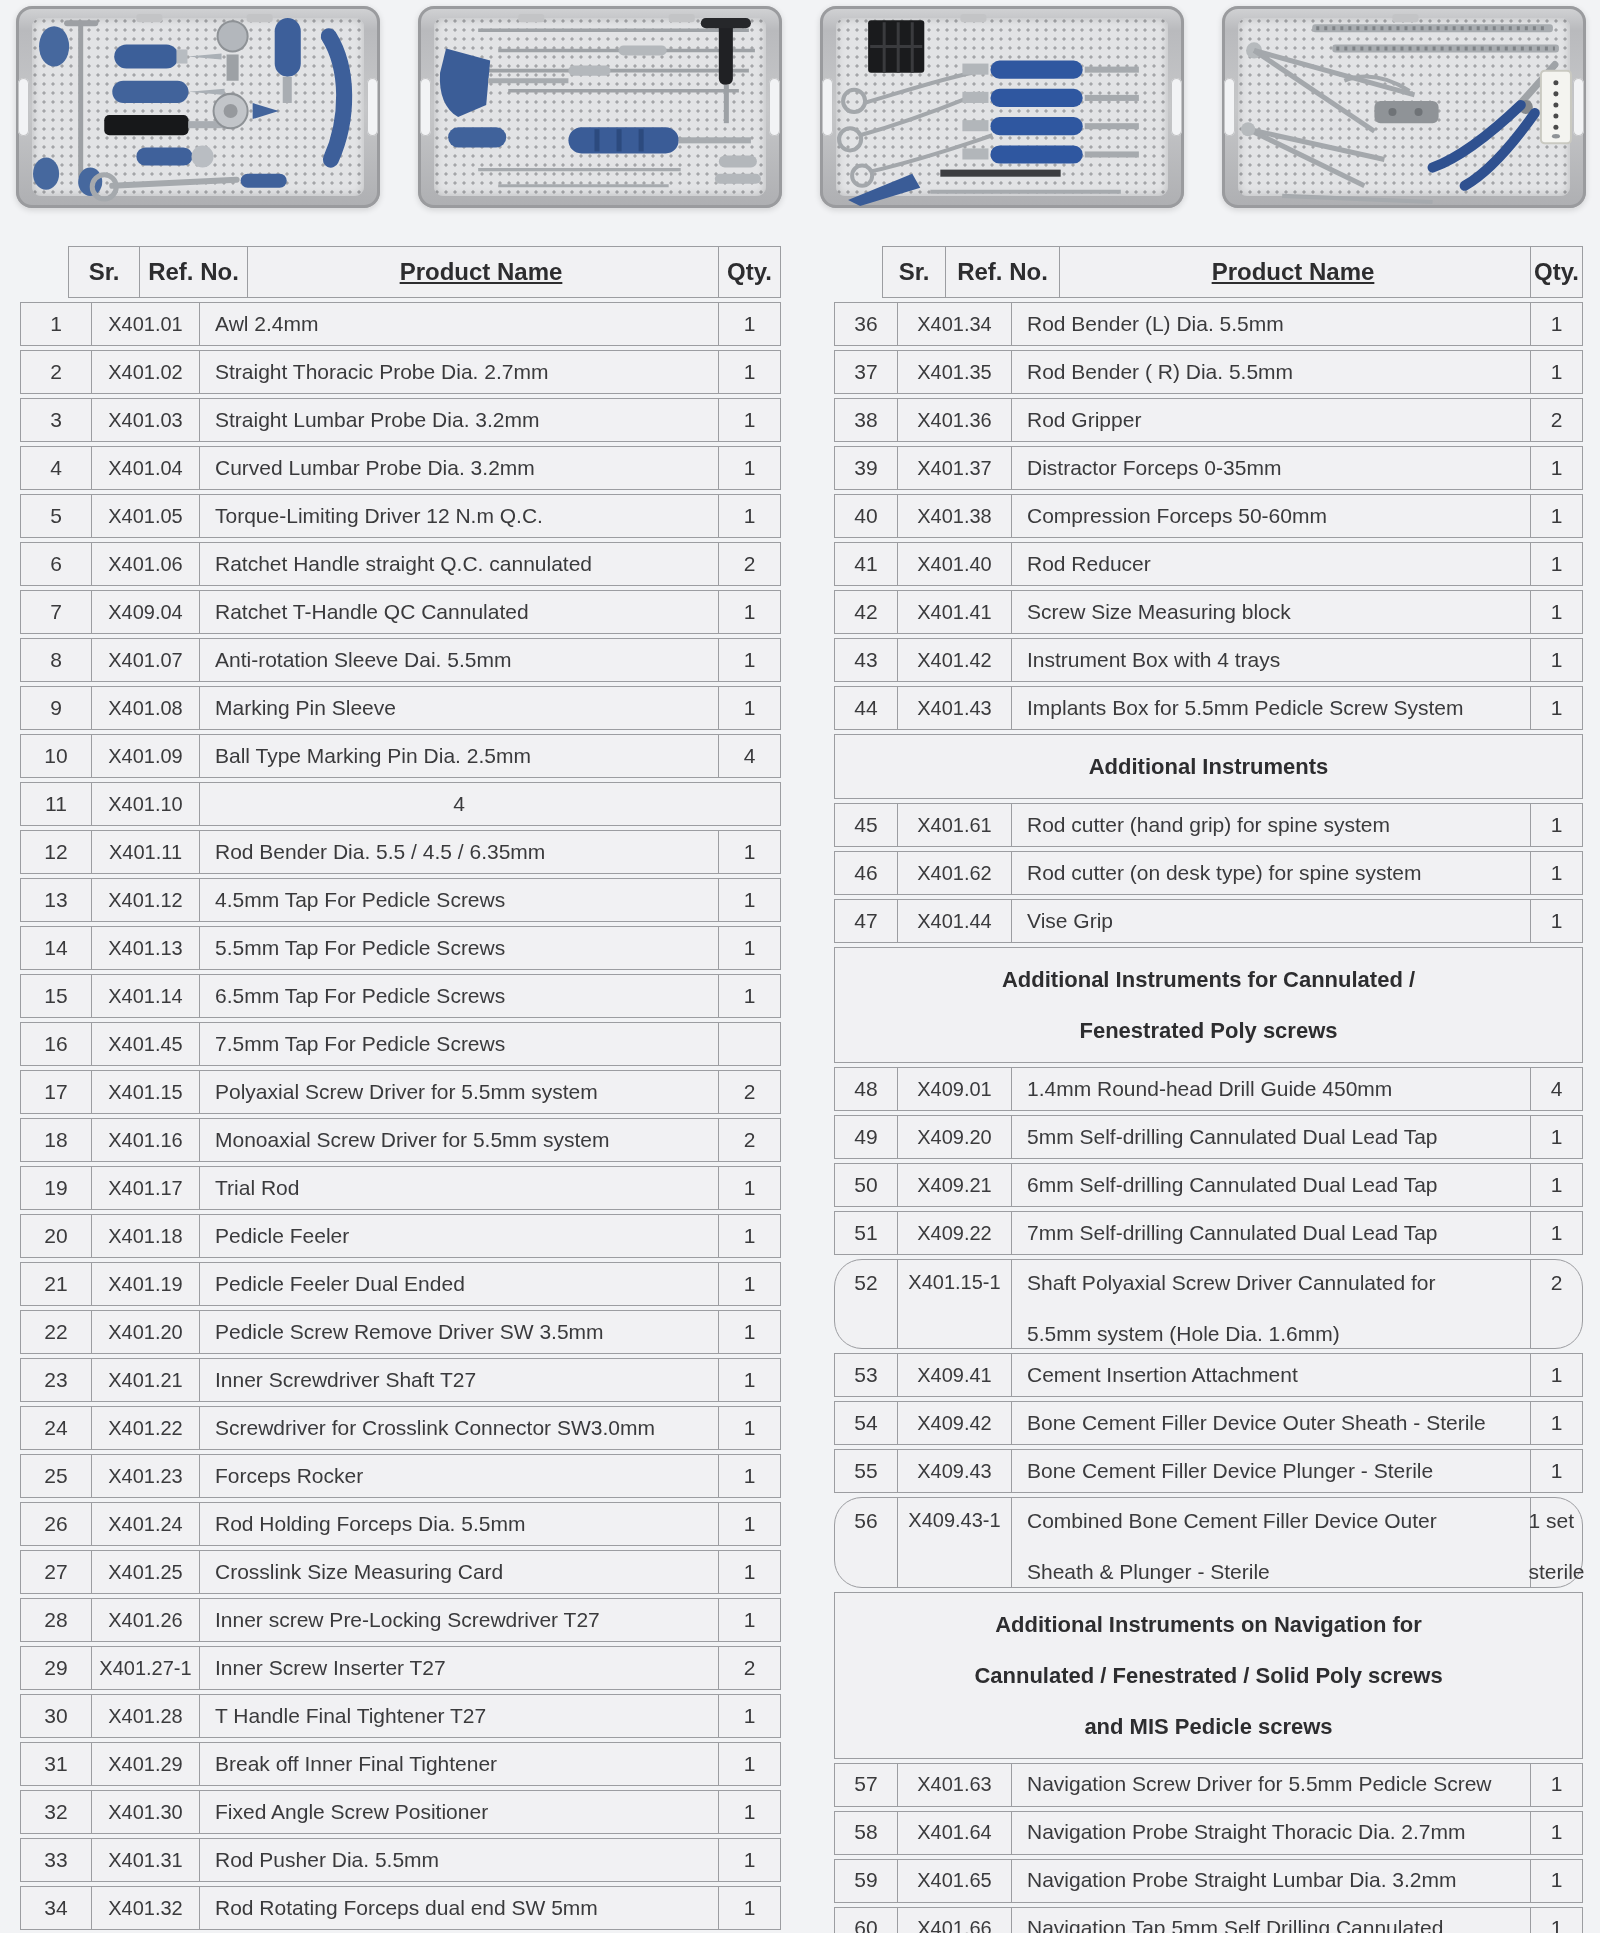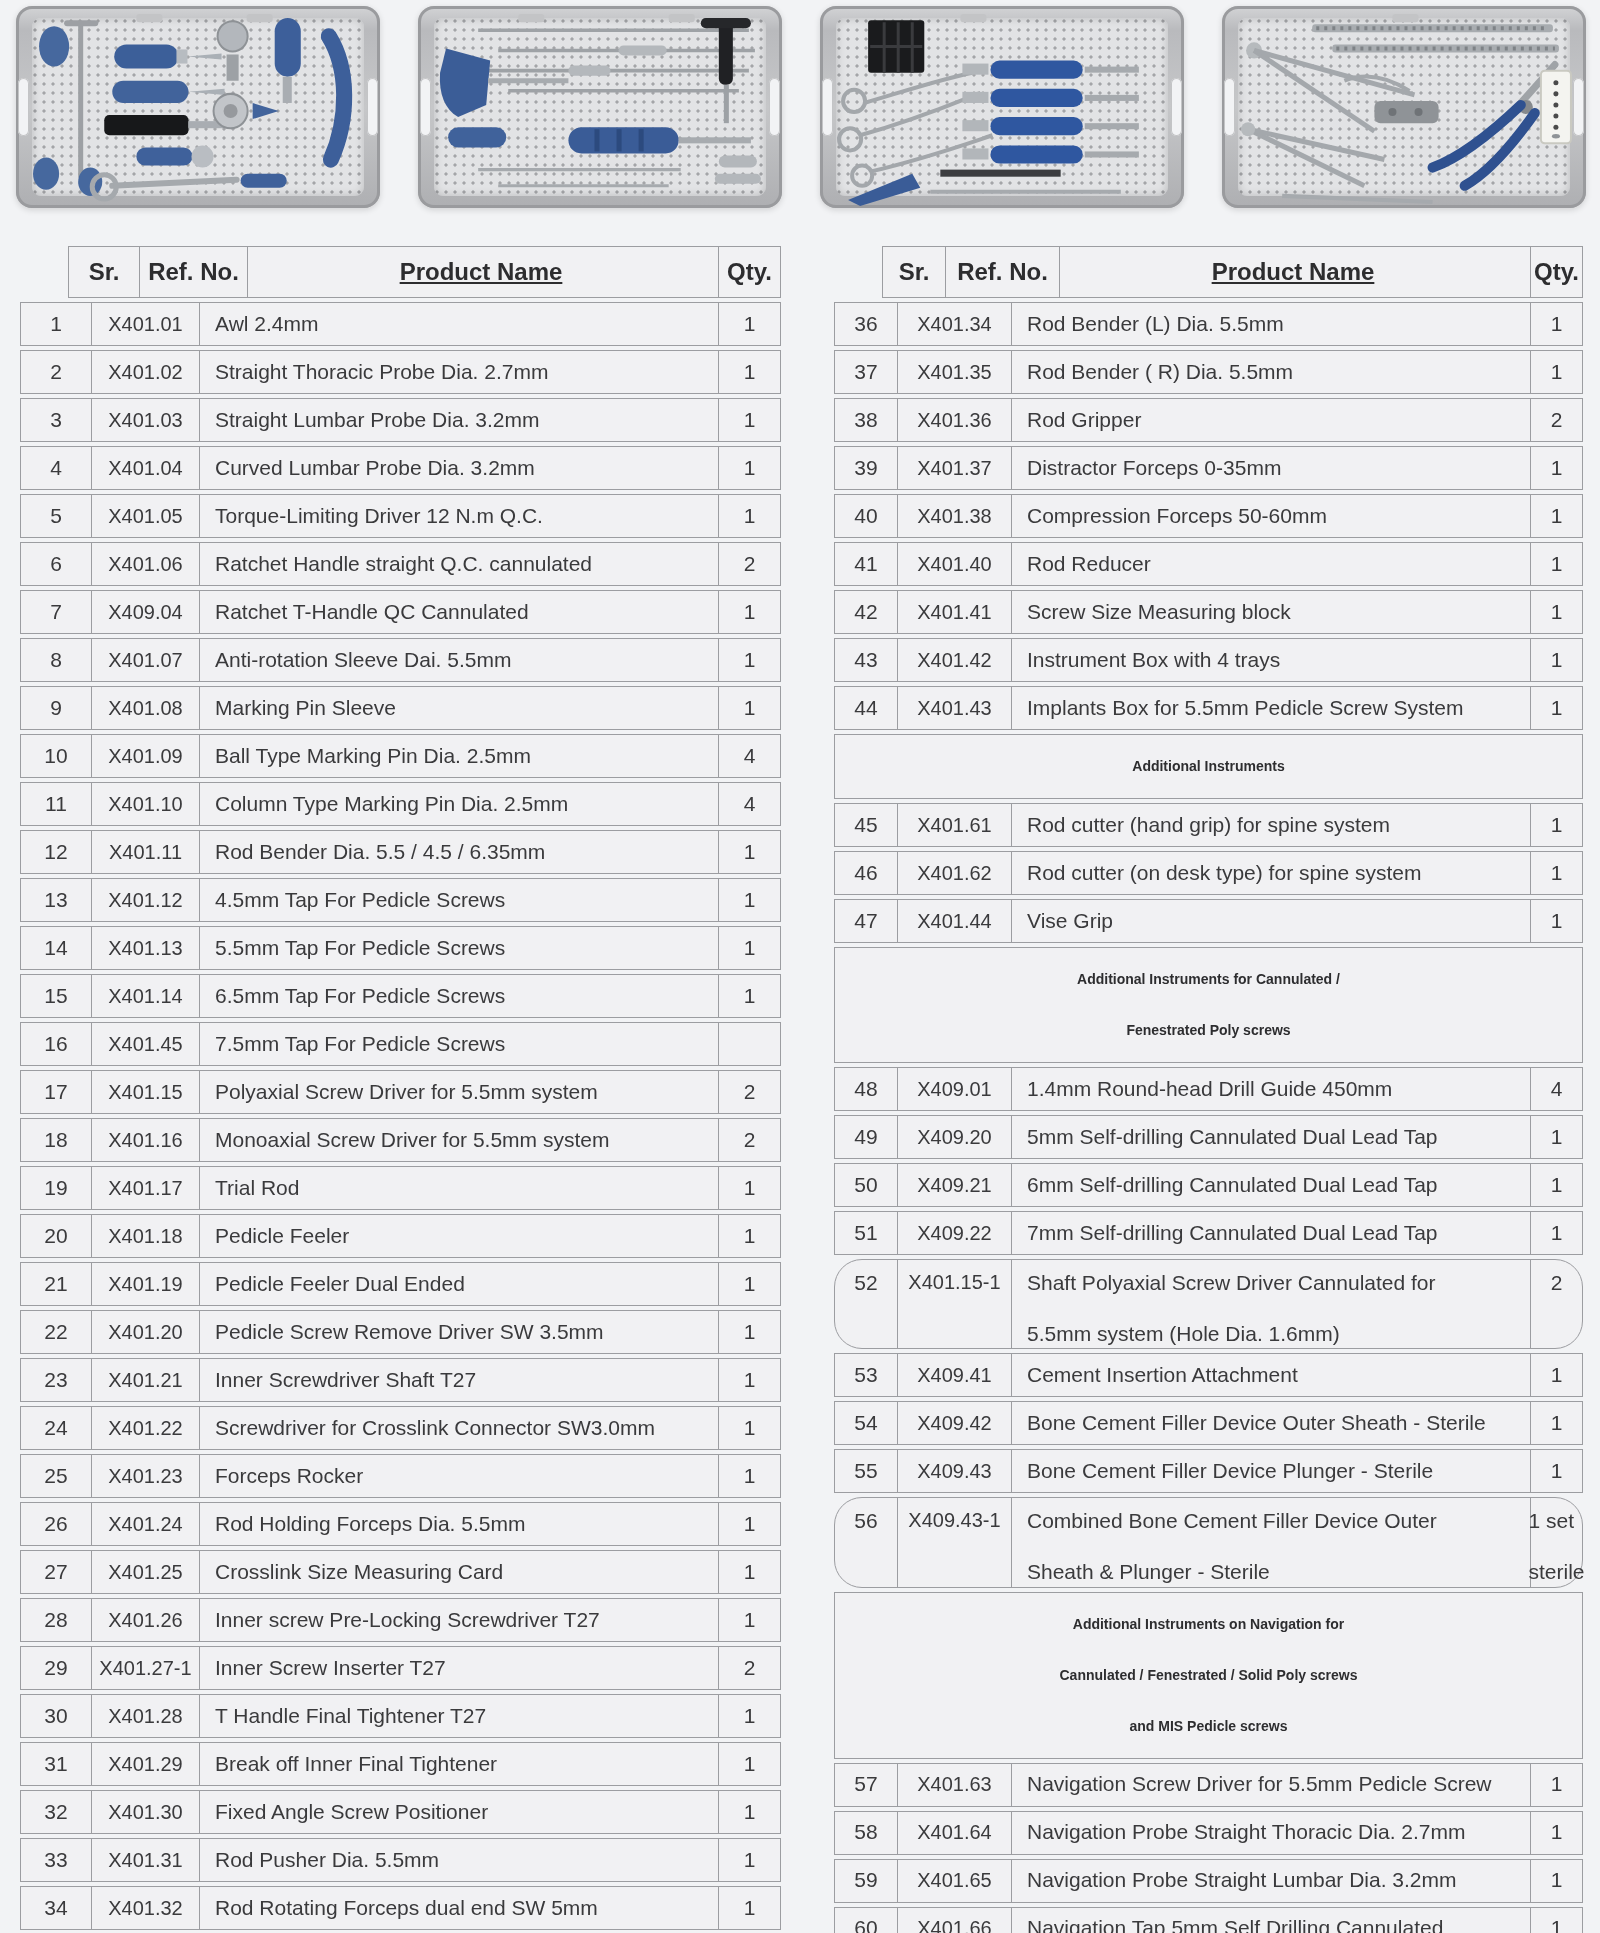--- a/index.html
+++ b/index.html
@@ -67,21 +67,21 @@
   .nline,.qline{display:block;}
   .nline + .nline{margin-top:27px;}
   .qline + .qline{margin-top:27px;}
   .stack{display:flex;flex-direction:column;}
   .section-row{
     display:flex;flex-direction:column;align-items:center;justify-content:center;
     background:#f1f1f3;border:1.5px solid #9c9da1;
     padding:6px 0;
   }
   .section-line{
-    font-weight:bold;font-size:14px;color:#2d2d2f;
+    font-weight:bold;font-size:22px;color:#2d2d2f;
     line-height:51px;text-align:center;
   }
 </style>
 </head>
 <body>
 
 <div>
 
   <div class="trays">
 
@@ -280,21 +280,20 @@
             <div class="c c-name">Marking Pin Sleeve</div>
             <div class="c c-qty">1</div>
           </div><div class="row item-row">
             <div class="c c-sr">10</div>
             <div class="c c-ref">X401.09</div>
             <div class="c c-name">Ball Type Marking Pin Dia. 2.5mm</div>
             <div class="c c-qty">4</div>
           </div><div class="row item-row">
             <div class="c c-sr">11</div>
             <div class="c c-ref">X401.10</div>
-            <div class="c c-name">Column Type Marking Pin Dia. 2.5mm</div>
             <div class="c c-qty">4</div>
           </div><div class="row item-row">
             <div class="c c-sr">12</div>
             <div class="c c-ref">X401.11</div>
             <div class="c c-name">Rod Bender Dia. 5.5 / 4.5 / 6.35mm</div>
             <div class="c c-qty">1</div>
           </div><div class="row item-row">
             <div class="c c-sr">13</div>
             <div class="c c-ref">X401.12</div>
             <div class="c c-name">4.5mm Tap For Pedicle Screws</div>

